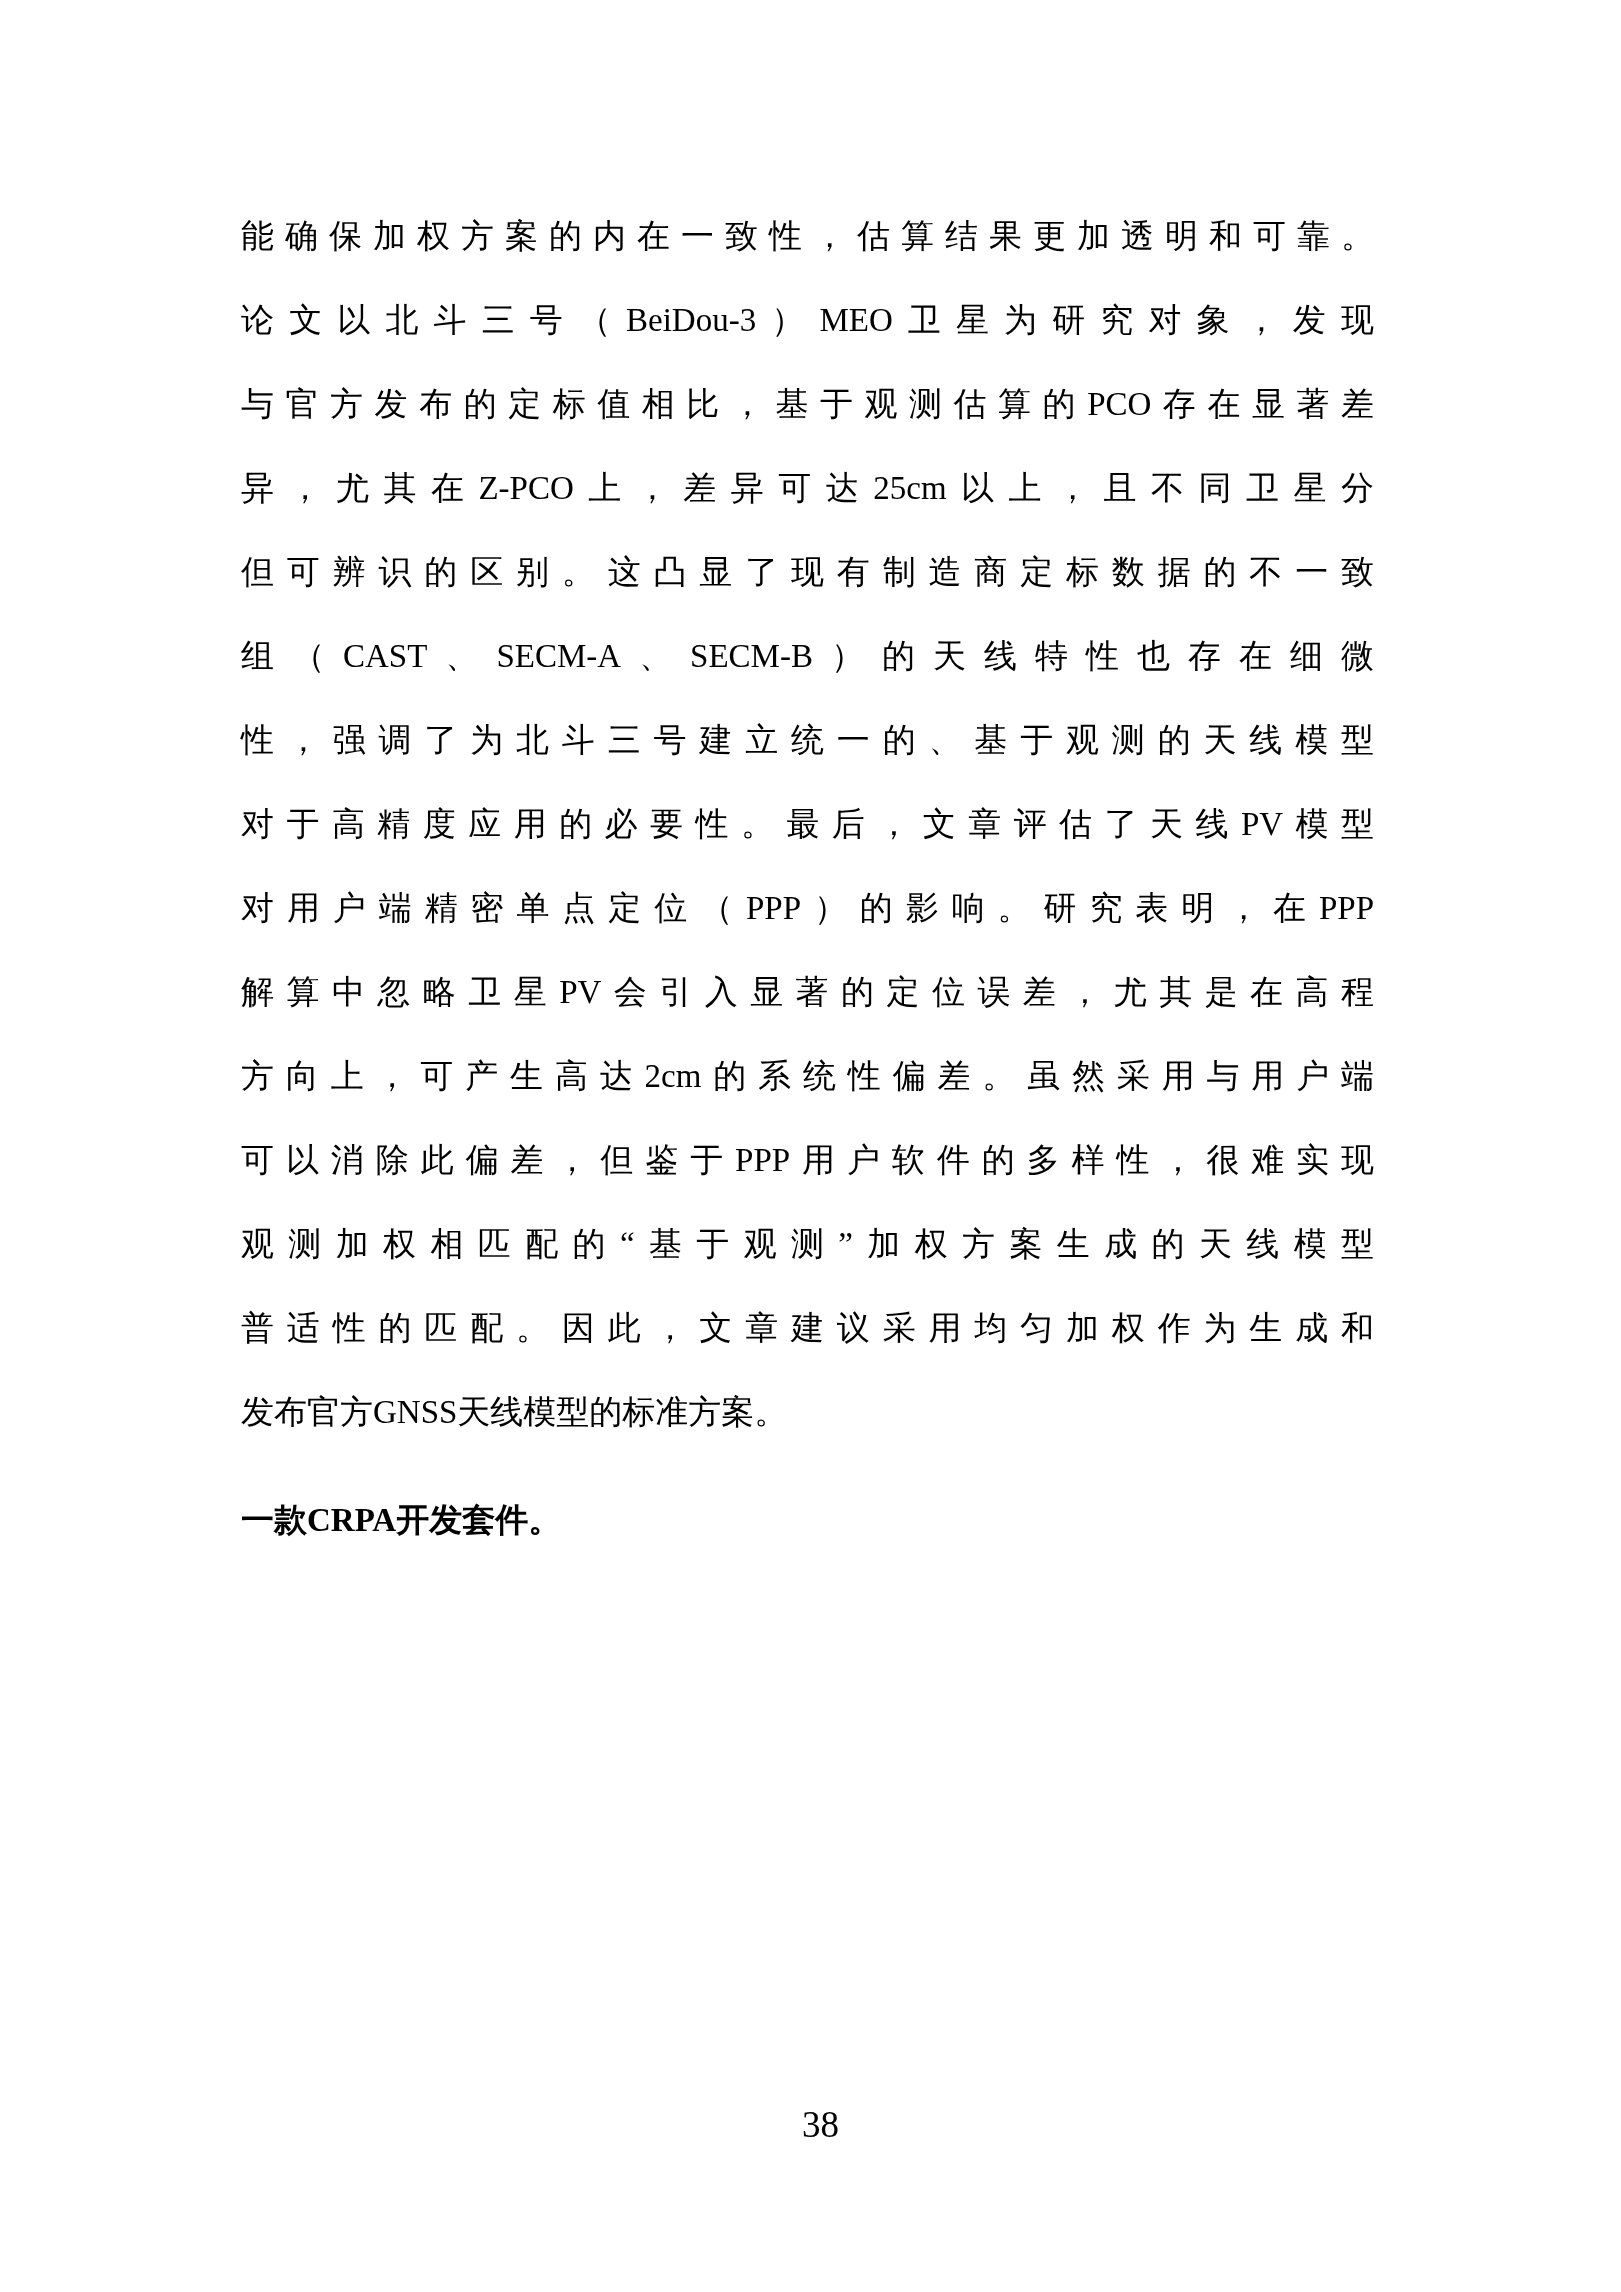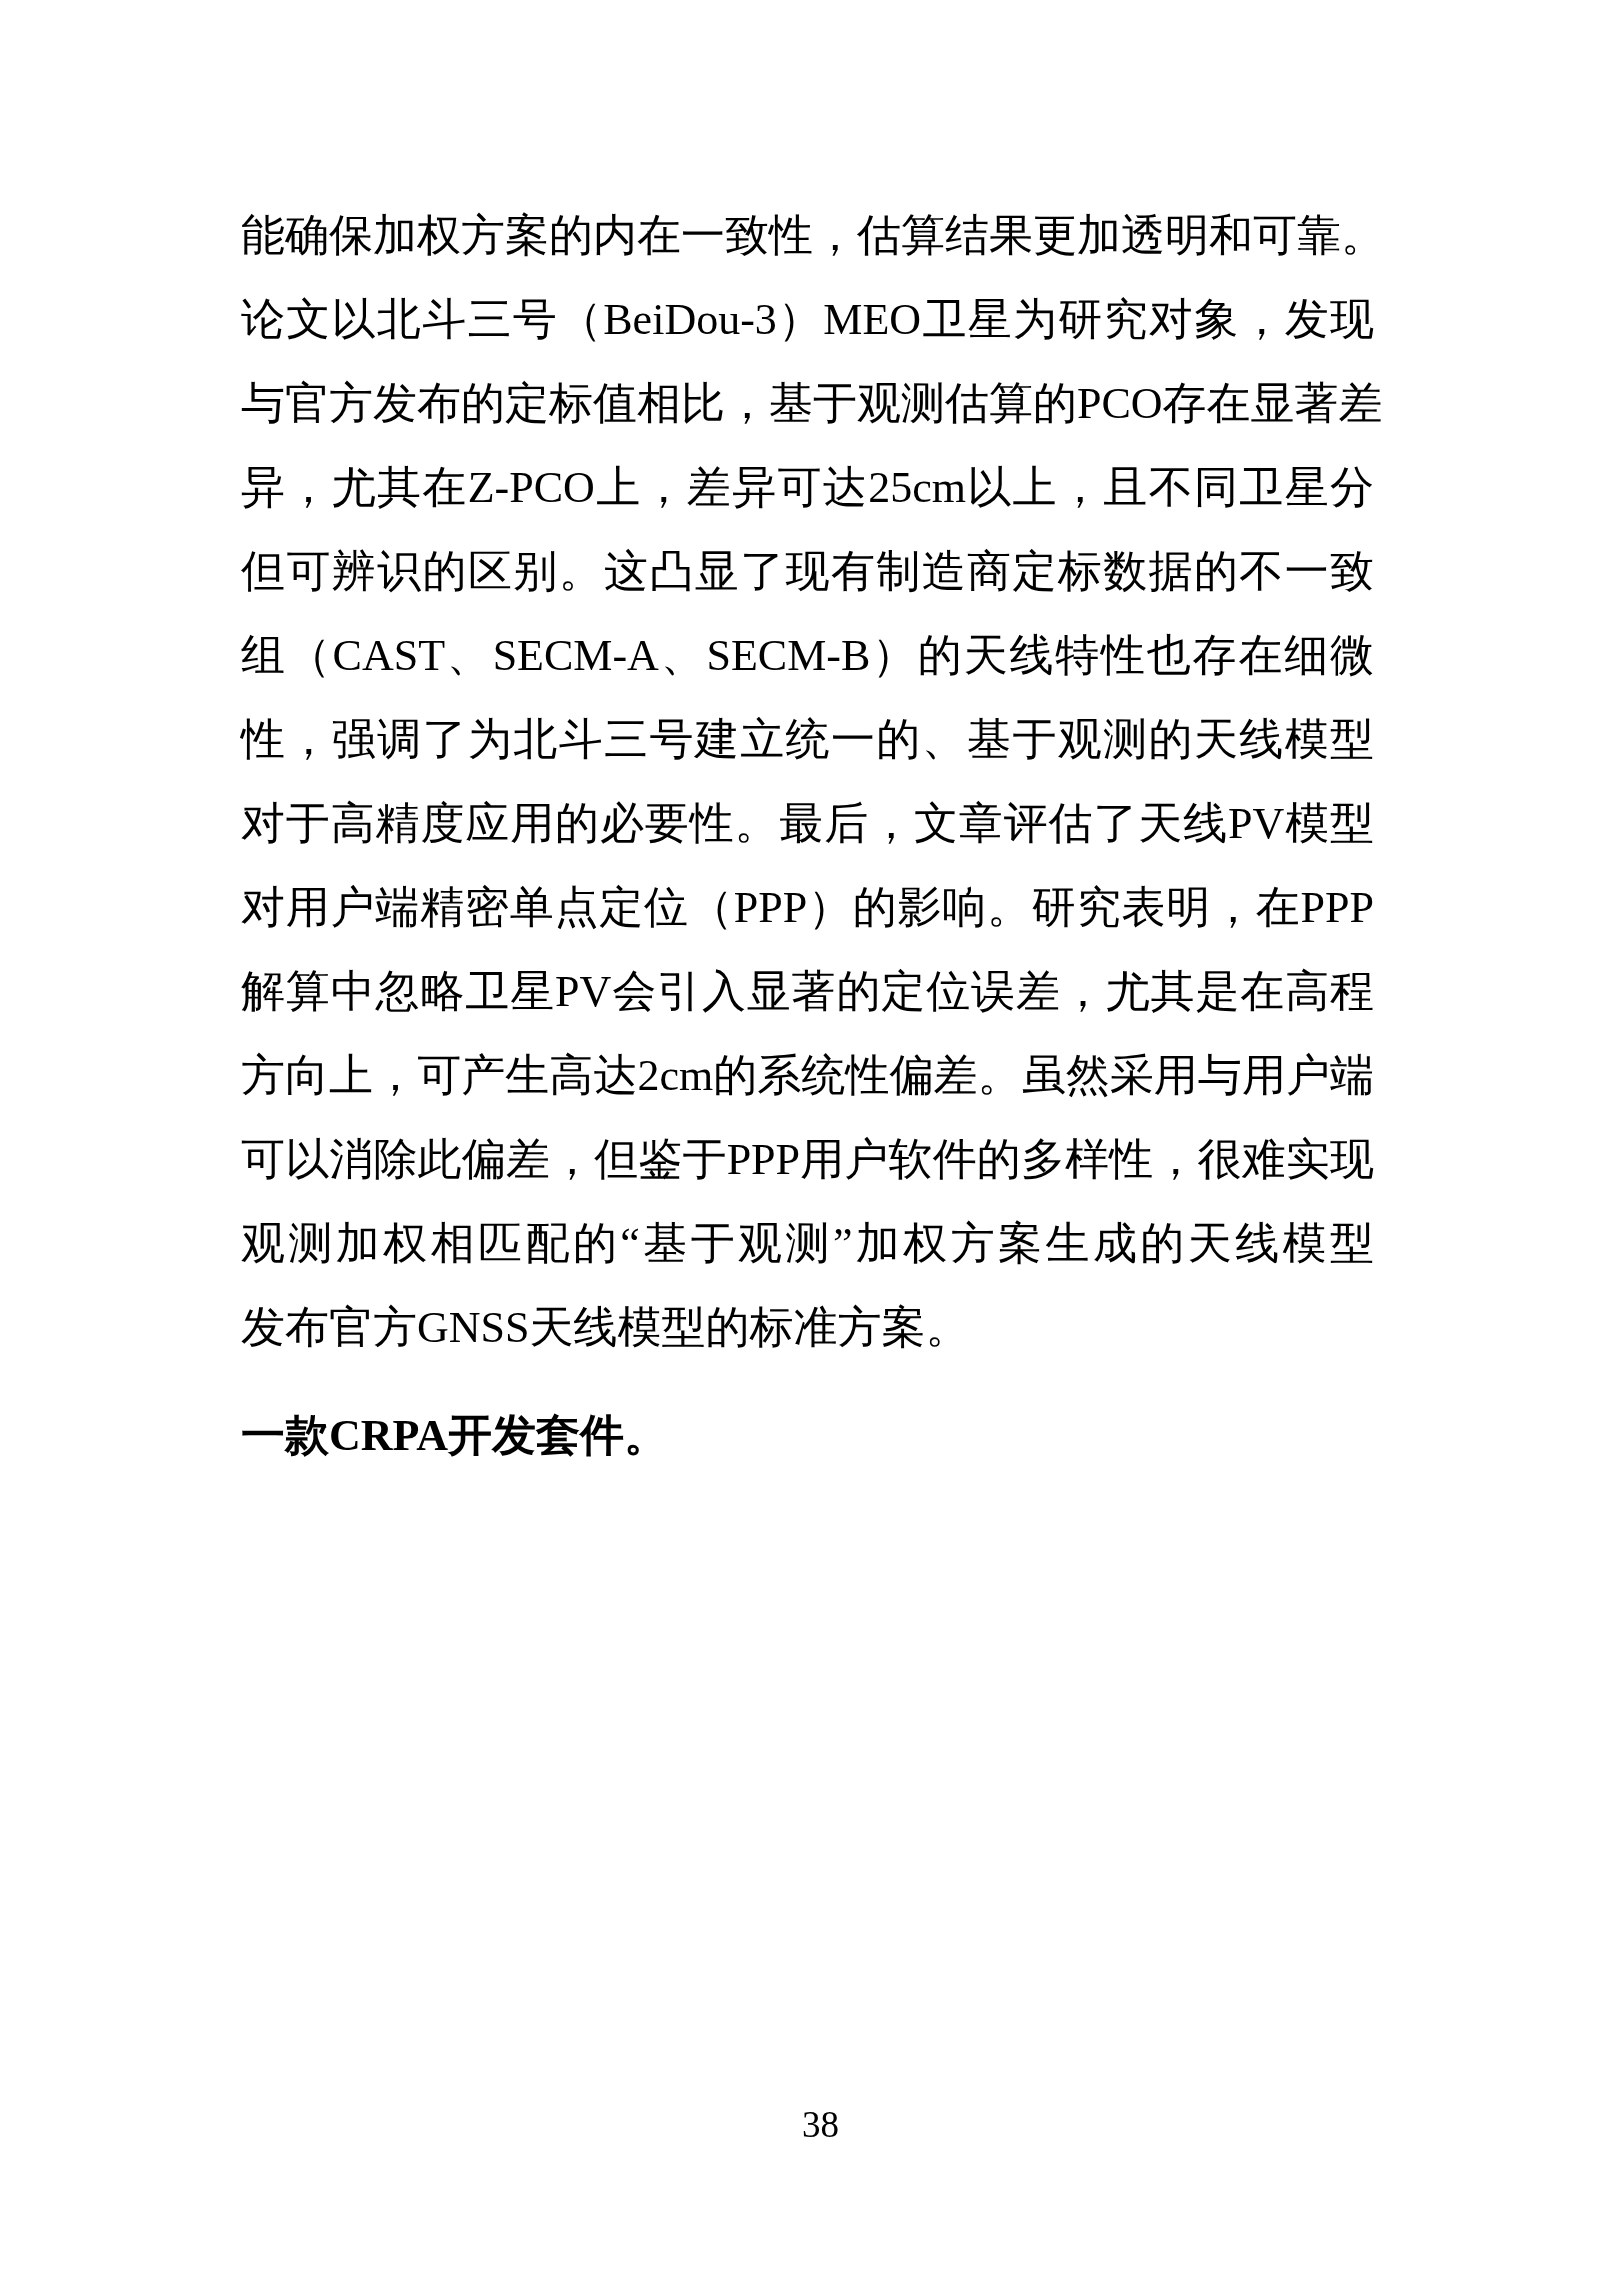--- a/index.html
+++ b/index.html
@@ -14,21 +14,21 @@
     background: #ffffff;
     color: #000000;
     font-family: "Liberation Serif", "DejaVu Serif", serif;
     overflow: hidden;
   }
   .text-block {
     position: absolute;
     left: 241px;
     top: 194px;
     width: 1133px;
-    font-size: 44px;
+    font-size: 33px;
     line-height: 84px;
   }
   .line {
     text-align: justify;
     text-align-last: justify;
     white-space: nowrap;
   }
   .line.no-stretch {
     text-align-last: left;
   }
@@ -66,20 +66,21 @@
       <div class="line">异，尤其在Z-PCO上，差异可达25cm以上，且不同卫星分</div>
       <div class="line">但可辨识的区别。这凸显了现有制造商定标数据的不一致</div>
       <div class="line">组（CAST、SECM-A、SECM-B）的天线特性也存在细微</div>
       <div class="line">性，强调了为北斗三号建立统一的、基于观测的天线模型</div>
       <div class="line">对于高精度应用的必要性。最后，文章评估了天线PV模型</div>
       <div class="line">对用户端精密单点定位（PPP）的影响。研究表明，在PPP</div>
       <div class="line">解算中忽略卫星PV会引入显著的定位误差，尤其是在高程</div>
       <div class="line">方向上，可产生高达2cm的系统性偏差。虽然采用与用户端</div>
       <div class="line">可以消除此偏差，但鉴于PPP用户软件的多样性，很难实现</div>
       <div class="line">观测加权相匹配的“基于观测”加权方案生成的天线模型</div>
+      <div class="line">普适性的匹配。因此，文章建议采用均匀加权作为生成和</div>
       <div class="line no-stretch">发布官方GNSS天线模型的标准方案。</div>
     </div>
 
     <div class="para heading">
       <div class="line no-stretch">一款CRPA开发套件。</div>
     </div>
 
 
   </div>
 

